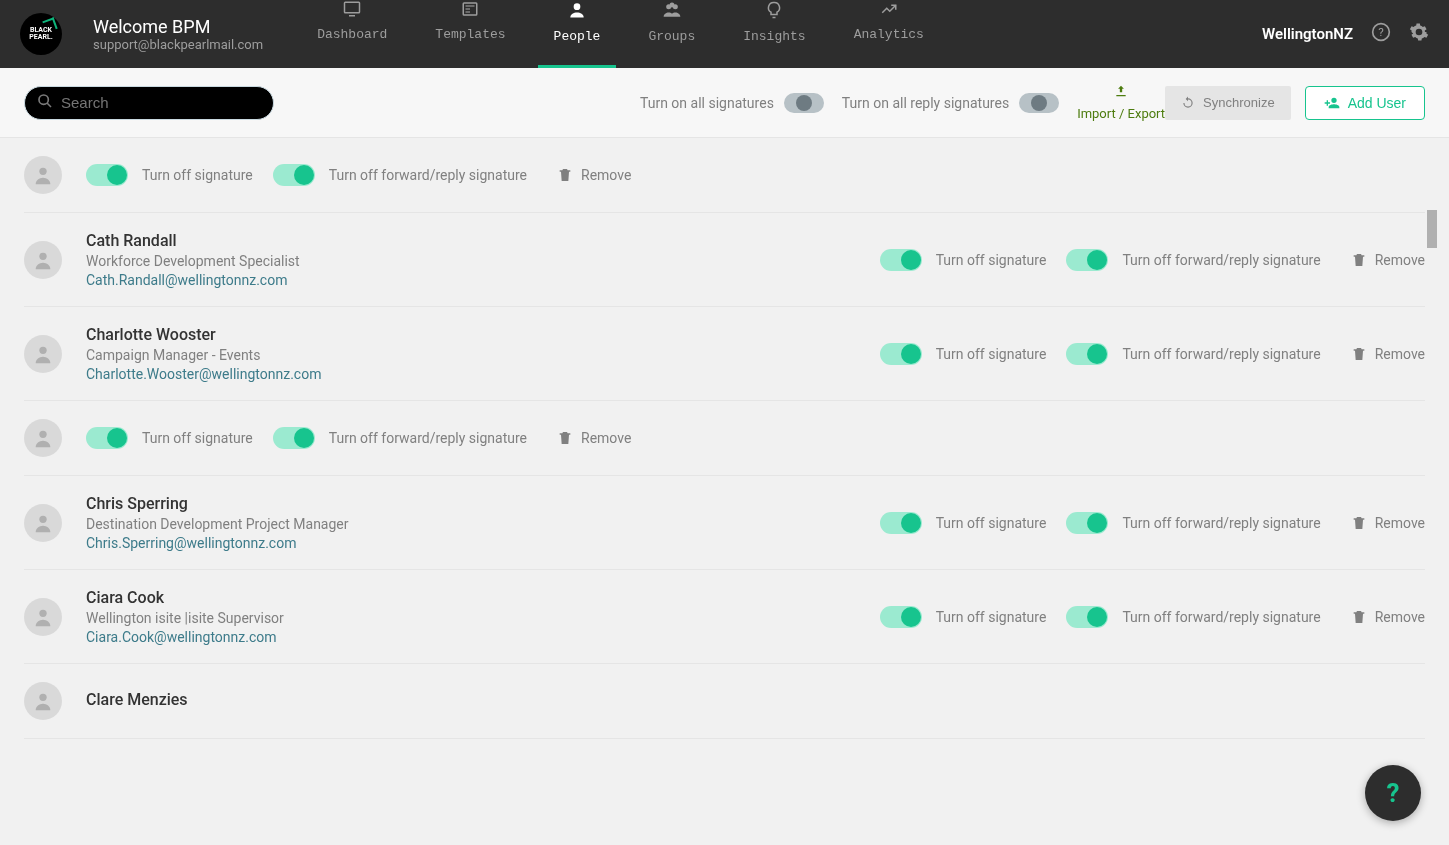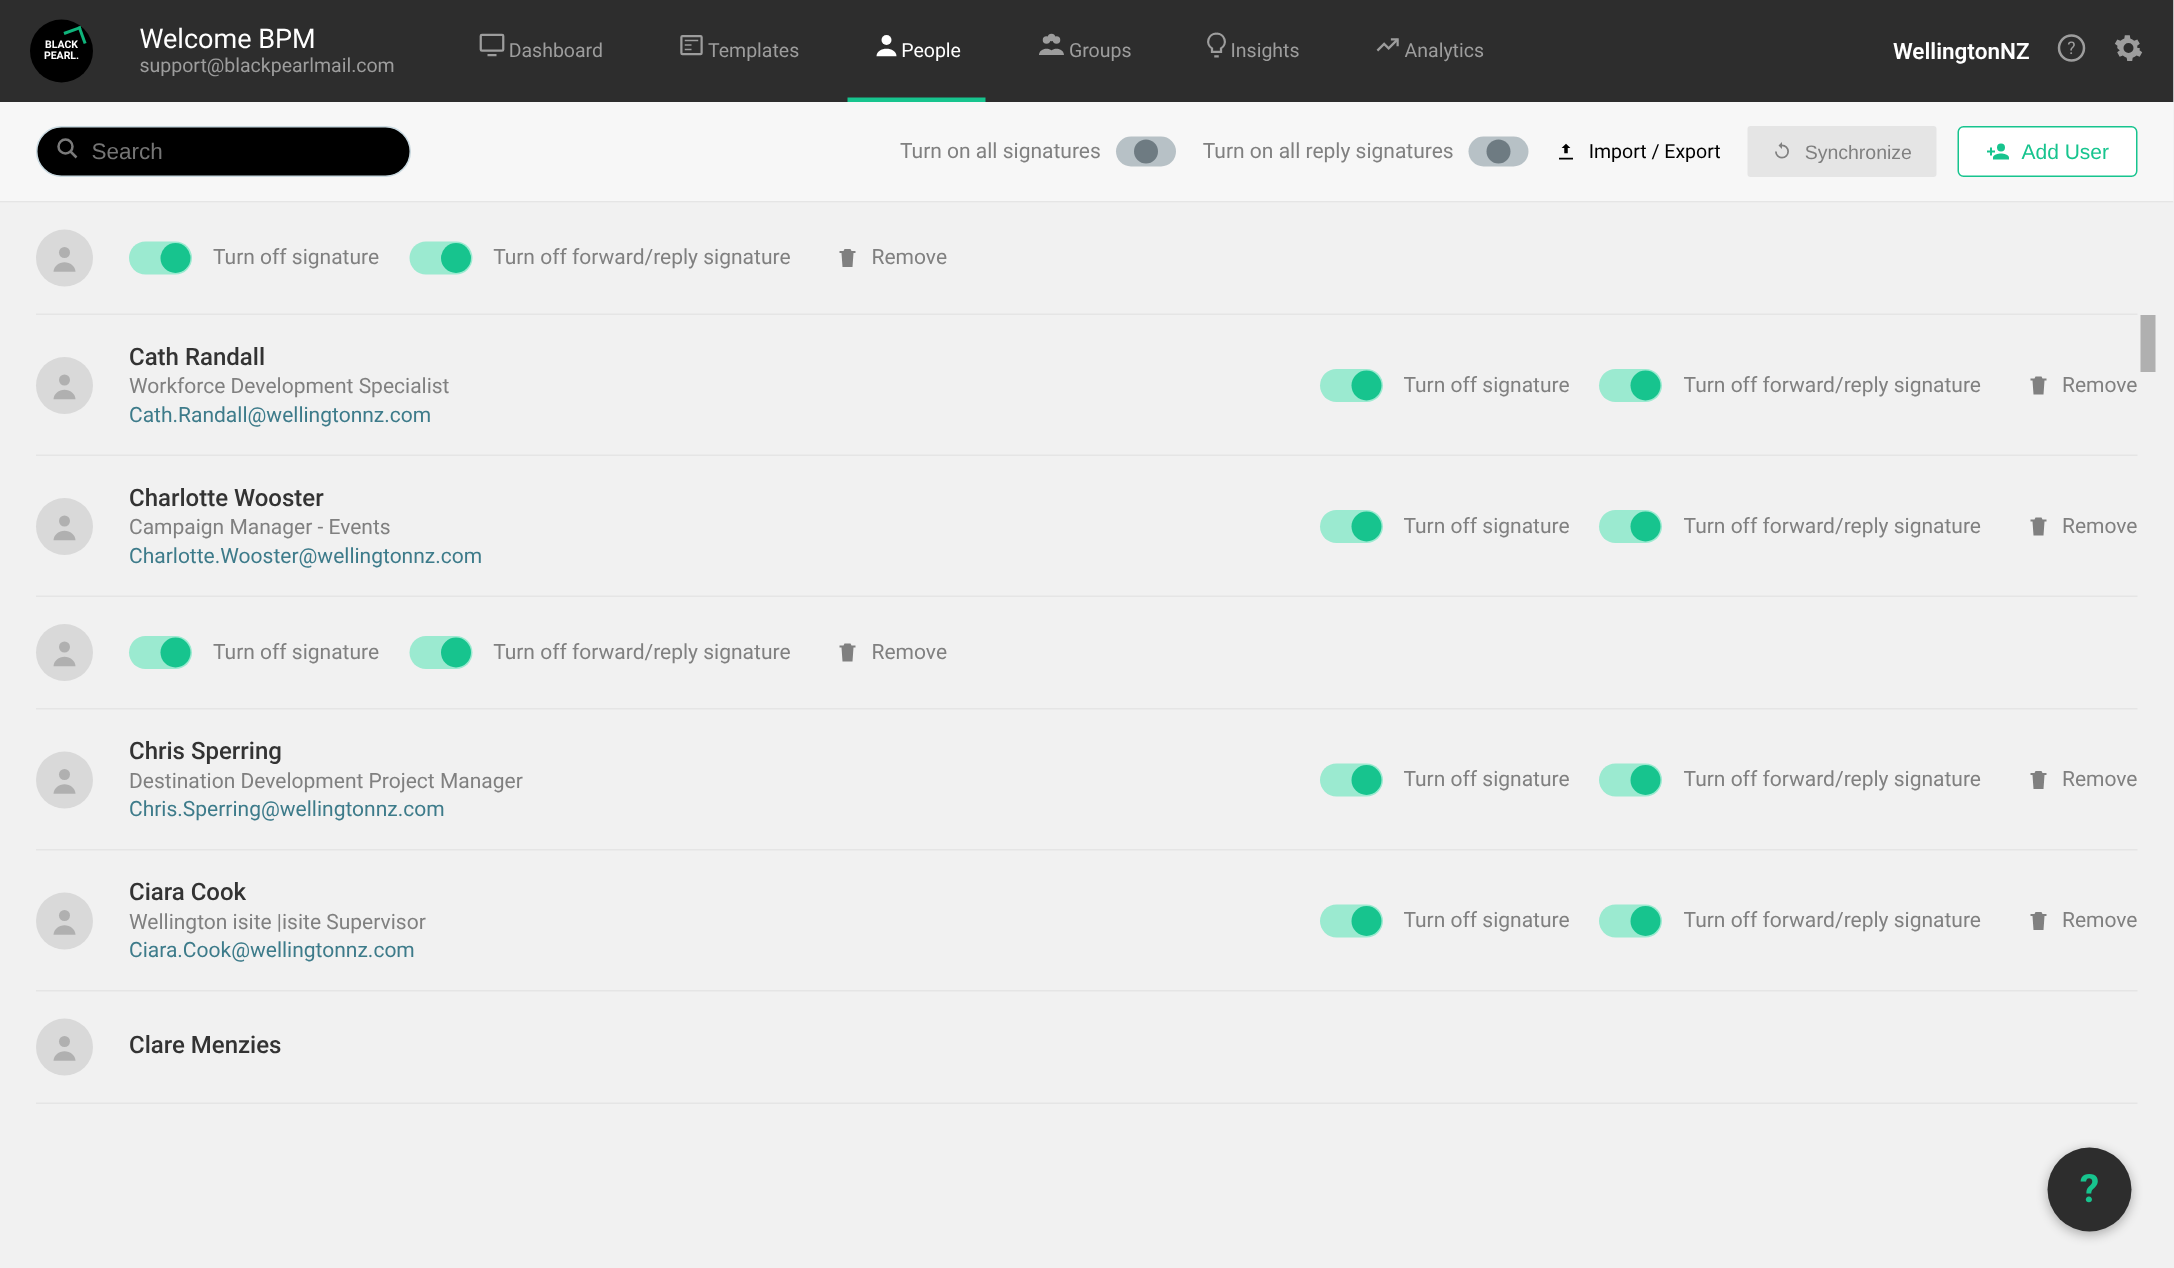--- a/index.html
+++ b/index.html
@@ -43,22 +43,22 @@
   border-right:2px solid #0fb47b;
   transform: rotate(-20deg);
 }
 .brand-text { display:flex; flex-direction:column; }
 .brand-title { color:#fff; font-size:18px; font-weight:400; }
 .brand-email { color:#9d9d9d; font-size:13px; }
 .nav {
   display:flex; flex:1; align-items:stretch; height:68px;
 }
 .nav-item {
-  display:flex; flex-direction:row; align-items:center; justify-content:flex-start;
-  padding: 0 24px; color:#9d9d9d; cursor:pointer; position:relative;
+  display:flex; flex-direction:column; align-items:center; justify-content:flex-start;
+  padding: 0 24px; color:#9d9d9d; cursor:pointer; position:relative;font-family:Liberation Mono, monospace;
 }
 .nav-item.active { color:#fff; }
 .nav-item.active::after {
   content:""; position:absolute; bottom:0; left:8px; right:8px; height:3px;
   background:#17c48e;
 }
 .nav-icon { font-size:18px; margin-bottom:4px; }
 .nav-label { font-size:13px; }
 .topbar-right {
   display:flex; align-items:center; gap:18px;
@@ -90,21 +90,21 @@
 .mini-switch {
   width:40px; height:20px; border-radius:10px;
   background:#b7c1c6; position:relative;
 }
 .mini-switch::after {
   content:""; width:16px; height:16px; border-radius:50%;
   background:#6e7b82; position:absolute; top:2px; left:12px;
 }
 .tool-link {
   display:flex; align-items:center; gap:8px;
-  color:#000000; font-size:13px; cursor:pointer; margin-right:18px;
+  color:#4d7c0f; font-size:13px; cursor:pointer; flex-direction:column;
 }
 .sync-btn {
   background:#e5e5e5; border:none; color:#808080;
   height:34px; padding:0 16px; border-radius:2px;
   display:flex; align-items:center; gap:8px; font-size:13px;
   cursor:pointer; margin-right:14px;
 }
 .add-btn {
   background:#fff; border:1px solid #17c48e; color:#17c48e;
   height:34px; padding:0 18px; border-radius:4px;

